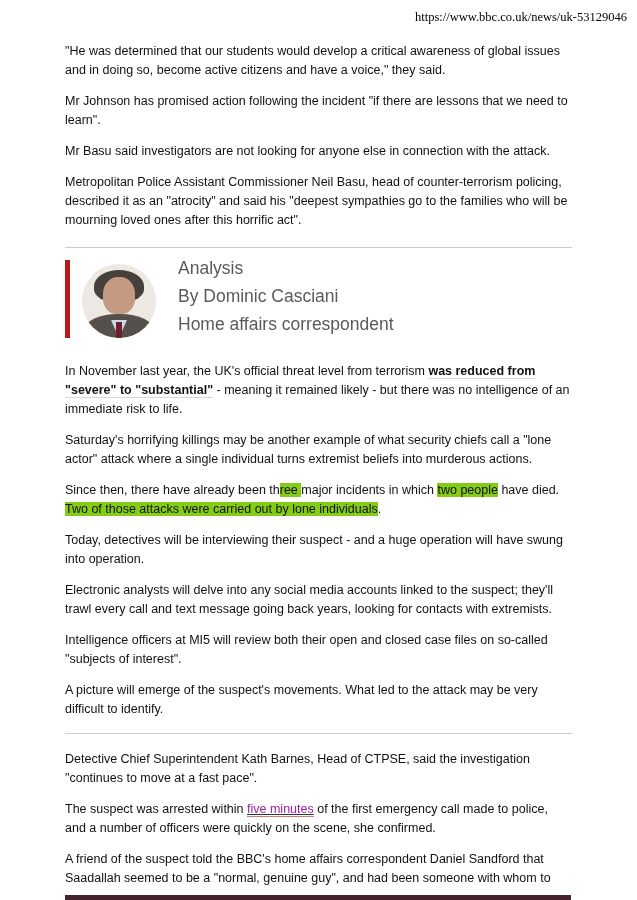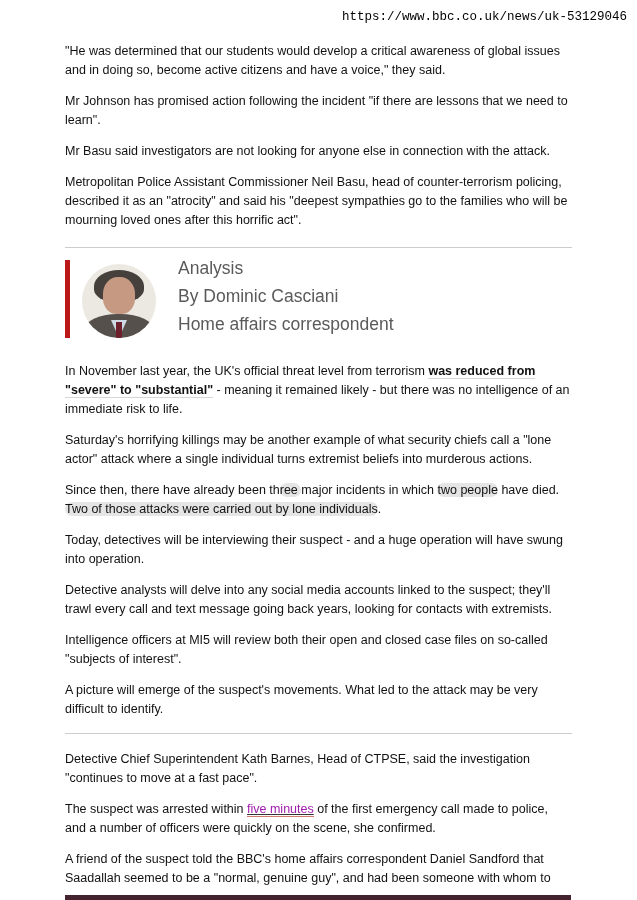--- a/index.html
+++ b/index.html
@@ -7,21 +7,21 @@
   .page {
     position:relative;
     width:637px; height:900px;
     background:#ffffff;
     overflow:hidden;
     font-family:"Liberation Sans", sans-serif;
     color:#111;
   }
   .url-header {
     position:absolute; top:10px; right:10px;
-    font-family:Liberation Mono, monospace;
+    font-family:Liberation Serif, serif;
     font-size:12.5px; color:#000;
   }
   .article {
     padding:42px 65px 0 65px;
     font-size:12.5px; line-height:19px;
   }
   .article p { margin:0 0 12px 0; }
   hr.divider {
     border:none; border-top:1px solid #cccccc;
     margin:17px 0 6px 0;
@@ -47,21 +47,21 @@
   .avatar .tie { position:absolute; bottom:0; left:34px; width:6px; height:16px; background:#6d1f2c; }
   .analysis-text {
     margin-left:22px;
     color:#5a5a5a; font-size:17.5px; line-height:28px;
   }
   .bold-link {
     font-weight:700; color:#111;
     border-bottom:1px solid #d6d6d6;
     text-decoration:none;
   }
-  .hl { background:#e5e5e5;border-radius:7px; }
+  .hl { background:#84cc16; }
   .red-underline-link {
     color:#a21caf;
     text-decoration:underline;
     text-decoration-color:#333;
     border-bottom:1px solid #d07a72;
   }
   .bottom-bar {
     position:absolute; left:65px; bottom:0;
     width:506px; height:5px;
     background:#44222e;
@@ -99,21 +99,21 @@
       </div>
     </div>
 
     <p><span>In November last year, the UK's official threat level from terrorism </span><span class="bold-link">was reduced from "severe" to "substantial"</span><span> - meaning it remained likely - but there was no intelligence of an immediate risk to life.</span></p>
 
     <p>Saturday's horrifying killings may be another example of what security chiefs call a "lone actor" attack where a single individual turns extremist beliefs into murderous actions.</p>
 
     <p><span>Since then, there have already been th</span><span class="hl">ree </span><span>major incidents in which </span><span class="hl">two people</span><span> have died. </span><span class="hl">Two of those attacks were carried out by lone individuals</span><span>.</span></p>
 
     <p>Today, detectives will be interviewing their suspect - and a huge operation will have swung into operation.</p>
-    <p>Detective analysts will delve into any social media accounts linked to the suspect; they'll trawl every call and text message going back years, looking for contacts with extremists.</p>
+    <p>Electronic analysts will delve into any social media accounts linked to the suspect; they'll trawl every call and text message going back years, looking for contacts with extremists.</p>
     <p>Intelligence officers at MI5 will review both their open and closed case files on so-called "subjects of interest".</p>
     <p>A picture will emerge of the suspect's movements. What led to the attack may be very difficult to identify.</p>
 
     <hr class="divider divider2">
 
     <p>Detective Chief Superintendent Kath Barnes, Head of CTPSE, said the investigation "continues to move at a fast pace".</p>
 
     <p><span>The suspect was arrested within </span><span class="red-underline-link">five minutes</span><span> of the first emergency call made to police, and a number of officers were quickly on the scene, she confirmed.</span></p>
 
     <p>A friend of the suspect told the BBC's home affairs correspondent Daniel Sandford that Saadallah seemed to be a "normal, genuine guy", and had been someone with whom to</p>

